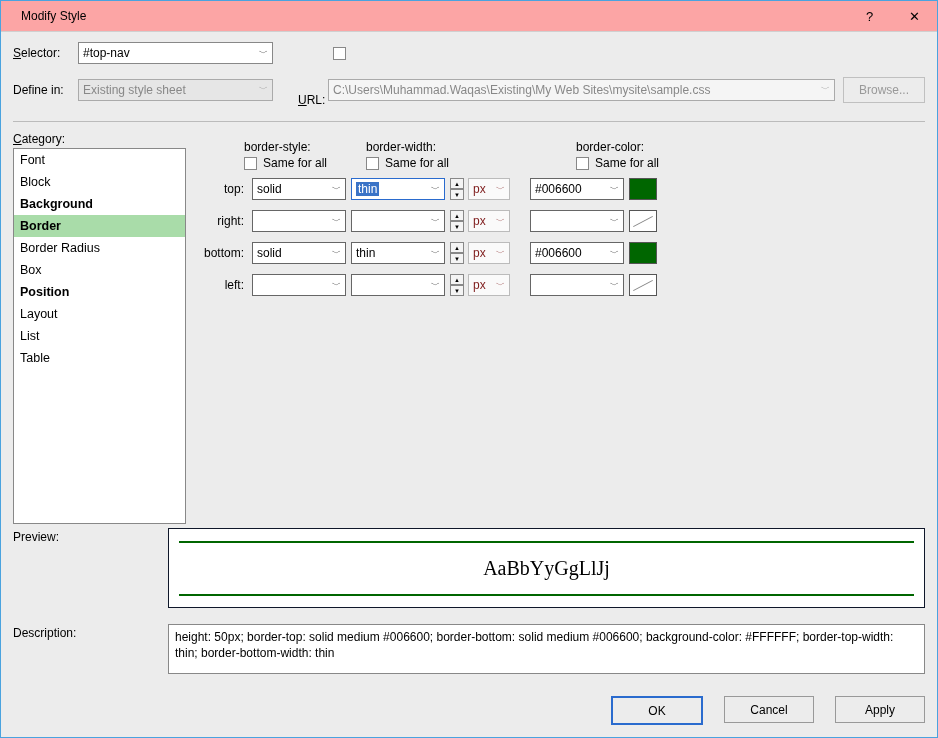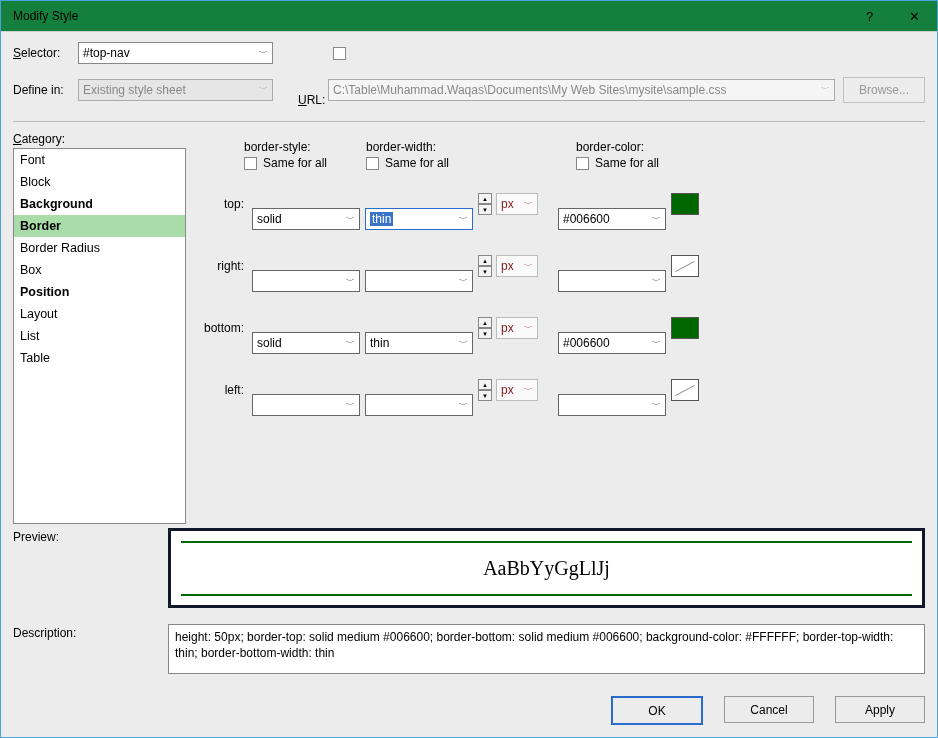--- a/index.html
+++ b/index.html
@@ -14,24 +14,24 @@
     width: 938px;
     height: 738px;
     box-sizing: border-box;
     background: #ececec;
     border: 1px solid #4aa3df;
     display: flex;
     flex-direction: column;
   }
   .titlebar {
     height: 30px;
-    background: #15803d;
+    background: #fca5a5;
     display: flex;
     align-items: center;
-    padding: 0 0 0 12px;
+    padding: 0 0 0 20px;
     border-bottom: 1px solid #d0d0d0;
   }
   .titlebar .title {
     flex: 1;
     font-size: 12px;
   }
   .titlebar .btns {
     display: flex;
   }
   .titlebar .btn {
@@ -174,21 +174,21 @@
   }
   .combo {
     height: 22px;
     background: #fff;
     border: 1px solid #666;
     box-sizing: border-box;
     display: flex; align-items: center; justify-content: space-between;
     padding: 0 4px;
     margin-right: 5px;
   }
-  .combo.w110 { width: 108px; margin-top: 30px; }
+  .combo.w110 { width: 94px; }
   .combo.highlighted {
     border: 1px solid #2a6bce;
   }
   .combo .sel {
     background: #3a73c7;
     color: #fff;
     padding: 0 2px;
   }
   .spinner {
     width: 14px; height: 22px;
@@ -233,21 +233,21 @@
     margin-top: 4px;
   }
   .preview-label, .desc-label {
     width: 155px;
     padding-top: 2px;
   }
   .preview-box {
     flex:1;
     height: 80px;
     background:#fff;
-    border:3px solid #0f172a;
+    border:1px solid #0f172a;
     box-sizing:border-box;
     display:flex; align-items:center; justify-content:center;
     padding: 4px 10px;
   }
   .preview-inner {
     width: 100%;
     text-align:center;
     font-family: "Times New Roman", serif;
     font-size: 20px;
     border-top: 2px solid #006600;
@@ -307,21 +307,21 @@
     </div>
 
     <div class="row">
       <div class="label">Define in:</div>
       <div class="define-combo">
         <span>Existing style sheet</span>
         <span class="chev">﹀</span>
       </div>
       <div class="url-label"><u>U</u>RL:</div>
       <div class="url-input">
-        <span>C:\Table\Muhammad.Waqas\Documents\My Web Sites\mysite\sample.css</span>
+        <span>C:\Users\Muhammad.Waqas\Existing\My Web Sites\mysite\sample.css</span>
         <span class="chev">﹀</span>
       </div>
       <div class="browse-btn">
           <span>Browse...</span>
         </div>
     </div>
 
     <hr class="divider">
 
     <div class="main-area">

